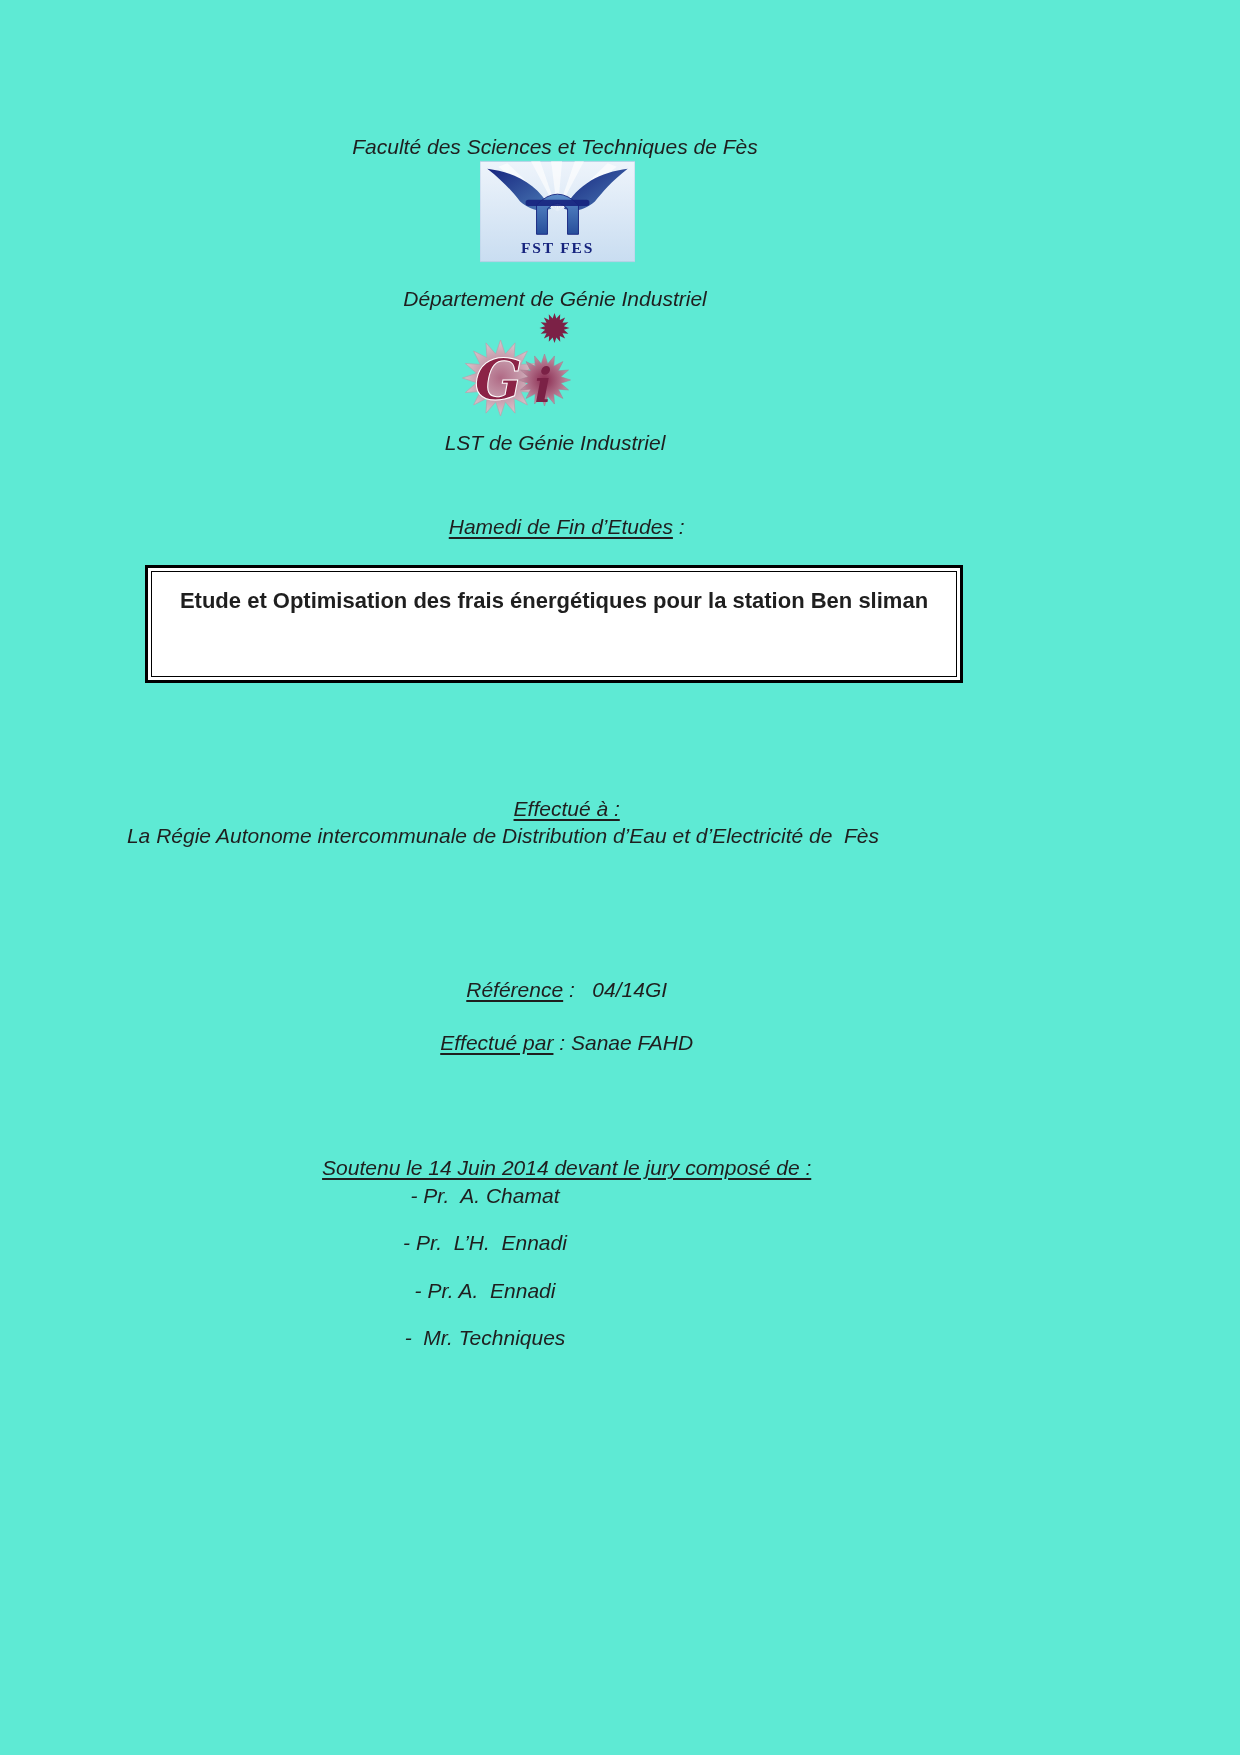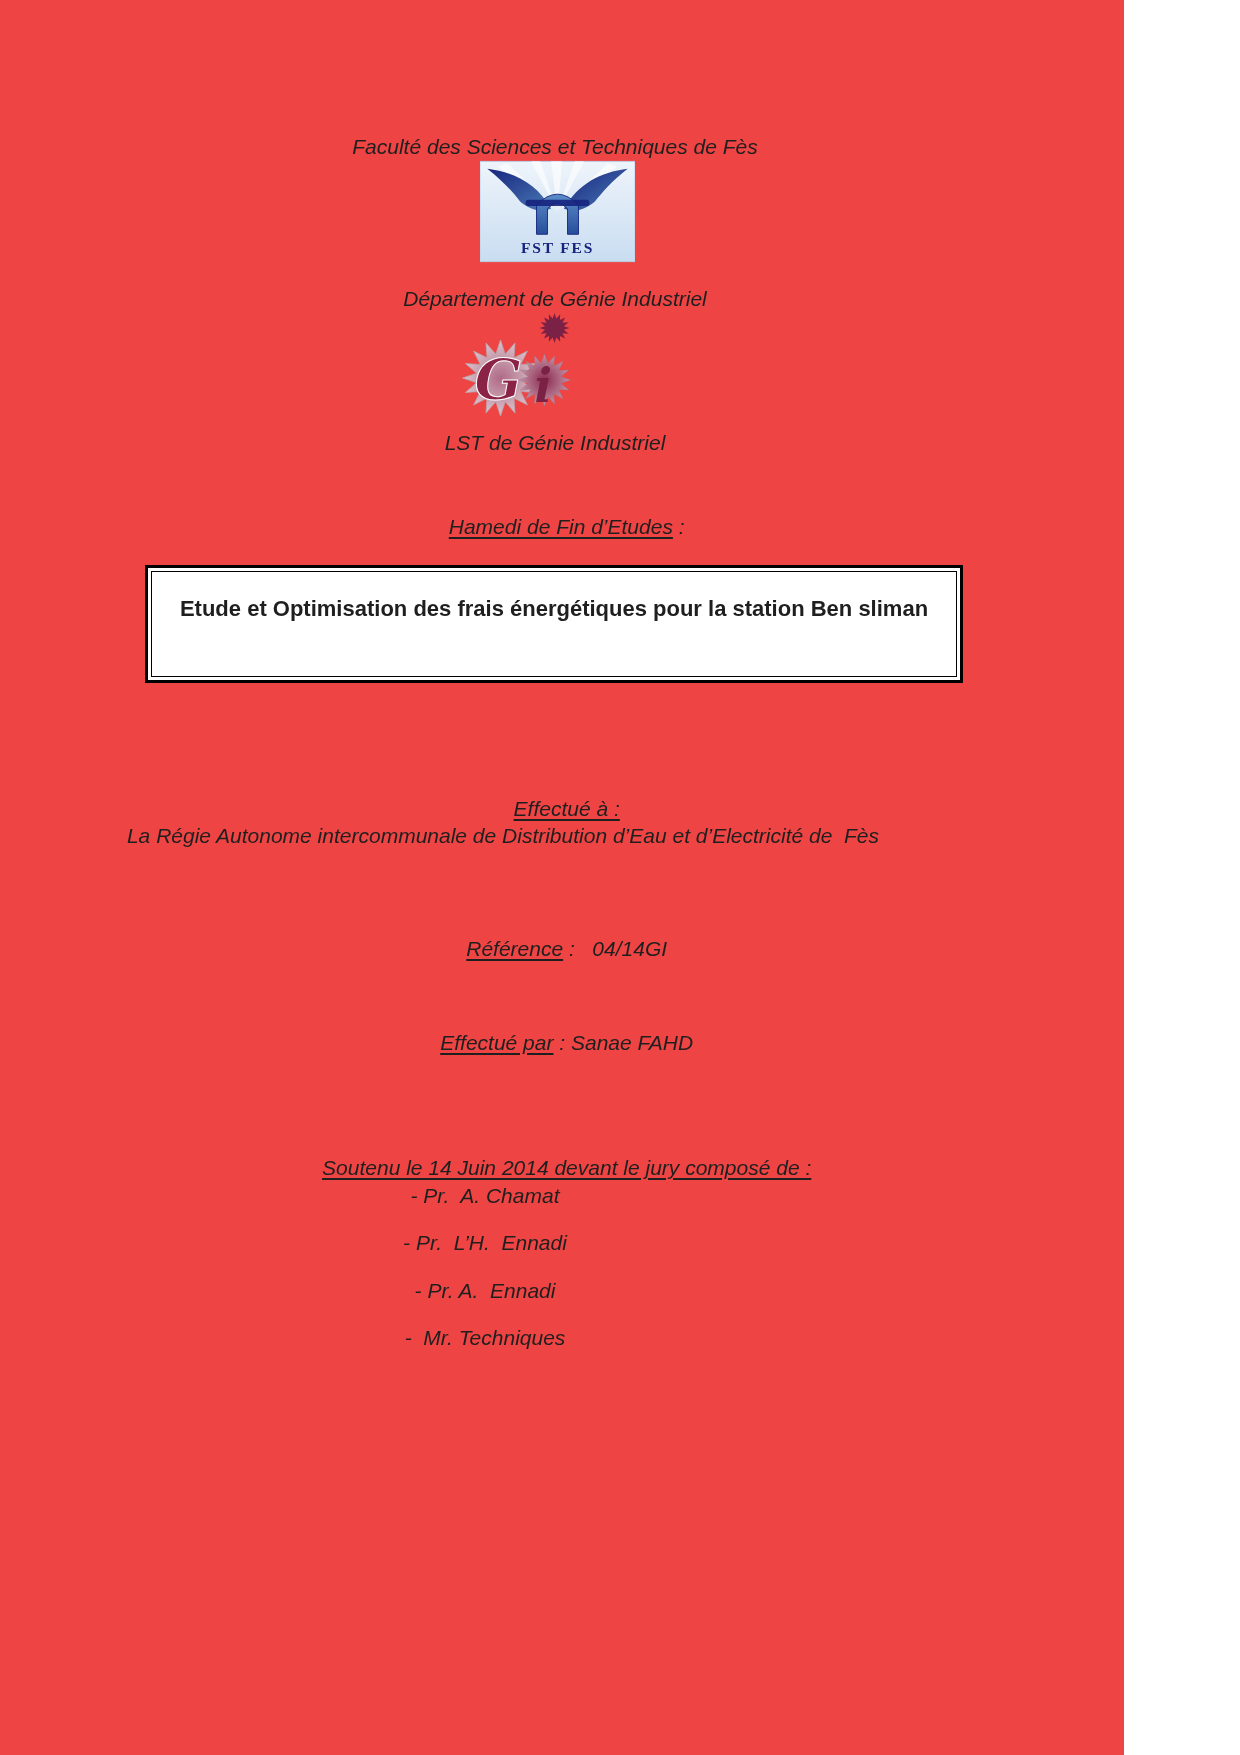--- a/index.html
+++ b/index.html
@@ -1,19 +1,19 @@
 <!DOCTYPE html>
 <html><head>
 <meta charset="utf-8">
 <style>
   html,body{margin:0;padding:0;background:#ffffff;}
   .doc{
     position:relative;
-    width:1124px;height:1755px;
-    background:#ef4444;
+    width:1240px;height:1755px;
+    background:#5eead4;
     font-family:"Liberation Sans",sans-serif;
     color:#1f1f1f;
     overflow:hidden;
   }
   .line{
     position:absolute;
     left:140px;width:830px;
     text-align:center;
     font-style:italic;
     font-size:21px;
@@ -30,21 +30,21 @@
     box-sizing:border-box;
     border:3px solid #000;
     padding:3px;
     background:#fff;
   }
   .title-inner{
     width:100%;height:100%;
     box-sizing:border-box;
     border:1px solid #000;
     display:flex;justify-content:center;align-items:flex-start;
-    padding-top:24px;
+    padding-top:16px;
   }
   .title-text{
     font-weight:bold;
     font-size:22px;
     font-style:normal;
     white-space:nowrap;
   }
   .logo-fst{position:absolute;left:480px;top:158px;width:155px;height:107px;}
   .logo-gi{position:absolute;left:462px;top:306px;width:116px;height:118px;}
   .logo-fst svg,.logo-gi svg{display:block;width:100%;height:100%;}
@@ -125,21 +125,21 @@
       <div class="title-text">Etude et Optimisation des frais énergétiques pour la station Ben sliman</div>
     </div>
   </div>
 
   <div class="line" style="top:768px">
     <span class="u">Effectué à :</span>
   </div>
 
   <div class="line company" style="top:822px">La Régie Autonome intercommunale de Distribution d’Eau et d’Electricité de  Fès</div>
 
-  <div class="line" style="top:908px">
+  <div class="line" style="top:949px">
     <span class="u">Référence</span><span> :   04/14GI</span>
   </div>
 
   <div class="line" style="top:1002px">
     <span class="u">Effectué par</span><span> : Sanae FAHD</span>
   </div>
 
   <div class="line" style="top:1127px">
     <span class="u">Soutenu le 14 Juin 2014 devant le jury composé de :</span>
   </div>

